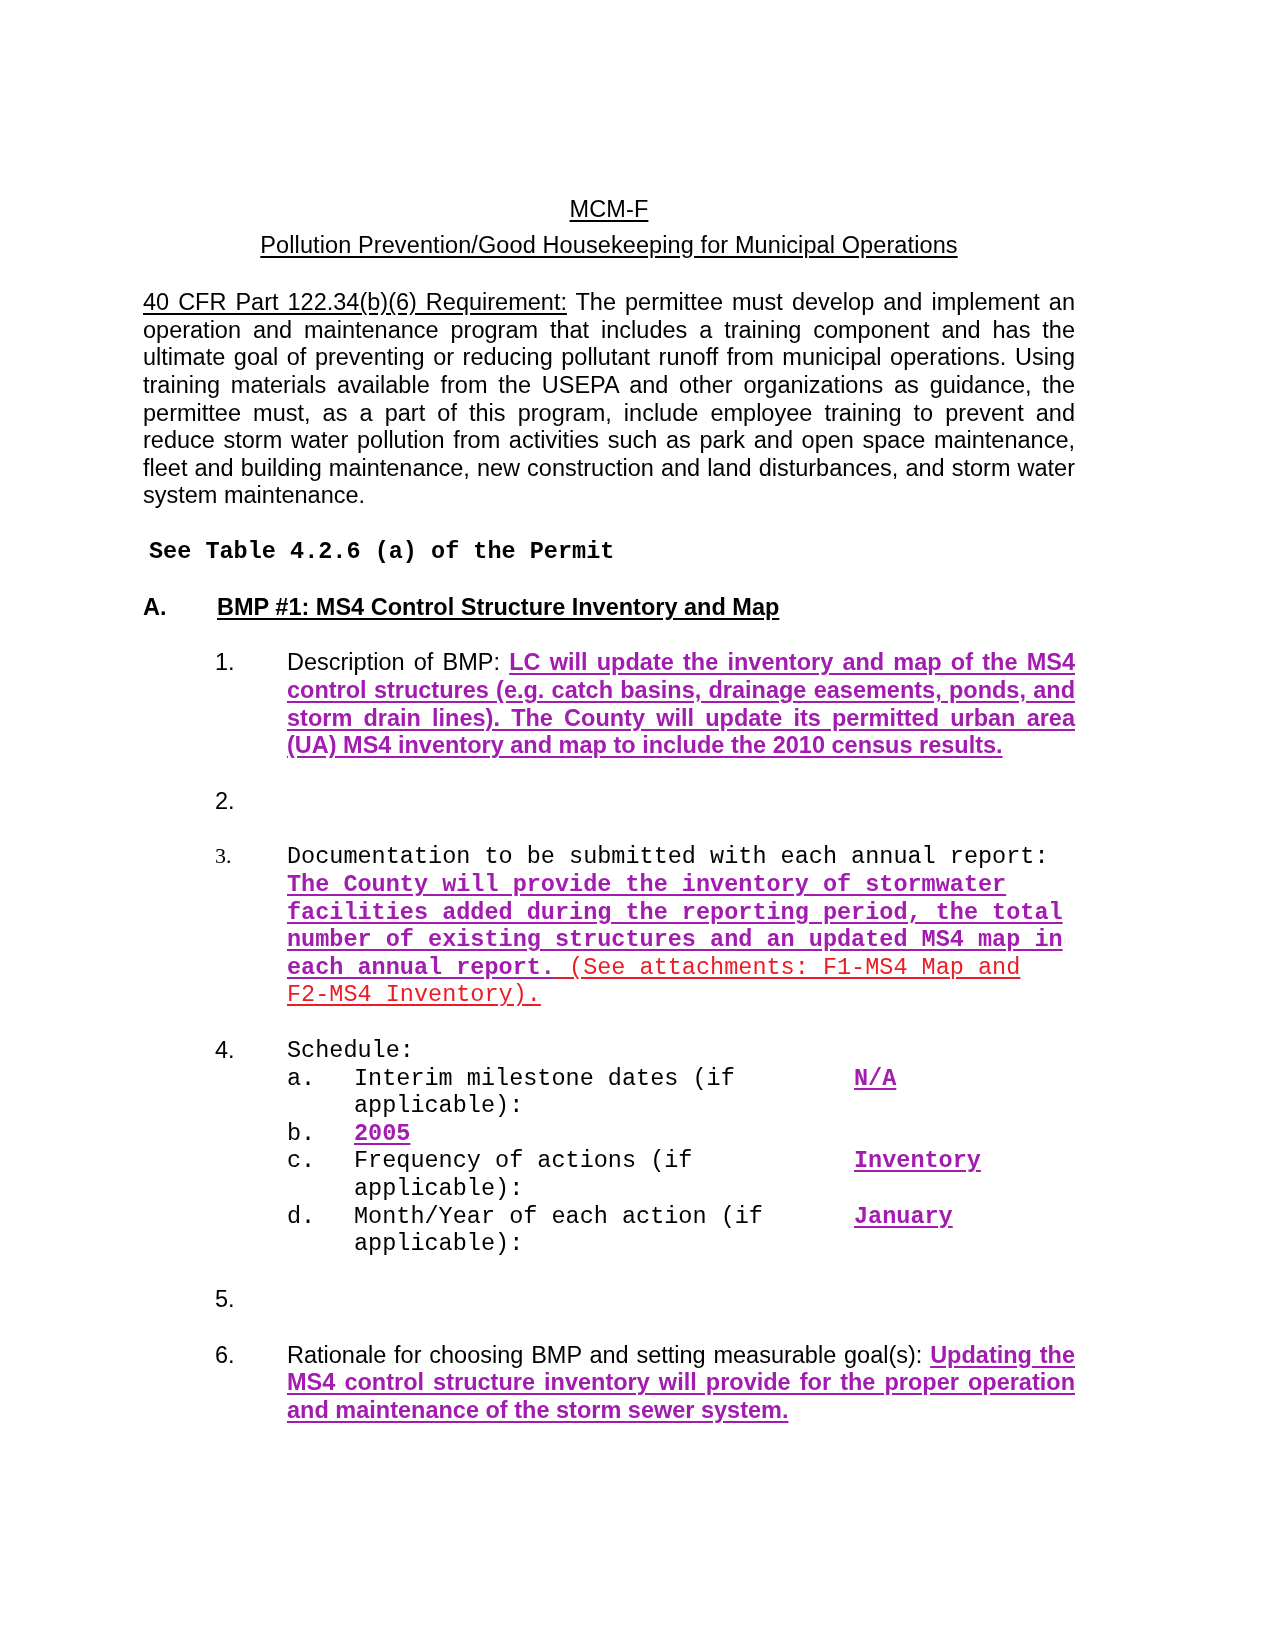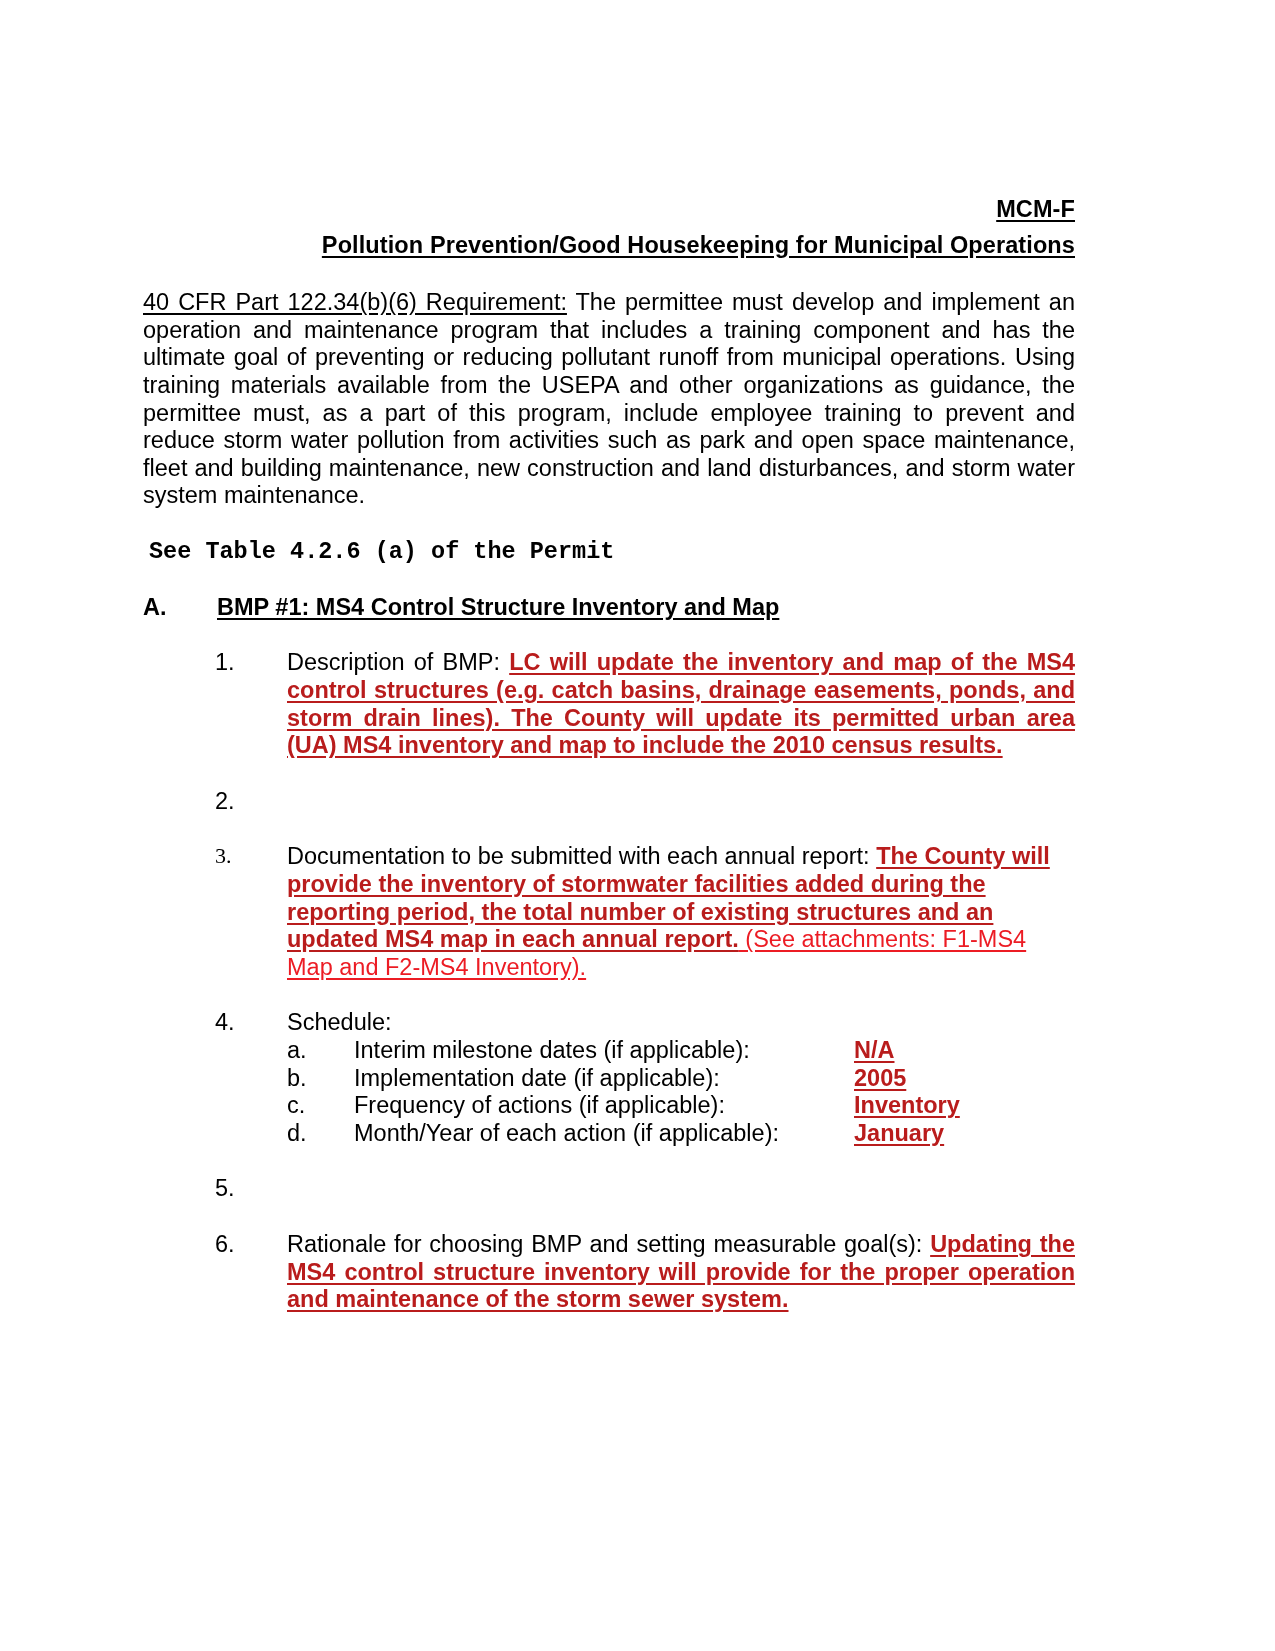--- a/index.html
+++ b/index.html
@@ -23,39 +23,38 @@
   }
   .doc {
     width: 932px;
     font-size: 23.5px;
     line-height: 1.175;
   }
 
   
   .title-block { text-align: center; margin: 0 0 30px 0; }
   .title-line {
-    font-weight: bold;
+    font-weight: normal;
     display: block;
     letter-spacing: 0.1px;
-    text-align: right;
   }
   .title-line .u { text-decoration: underline; text-underline-offset: 2.5px; }
   .title-main { font-size: 23.5px; }
   .title-sub  { font-size: 23.5px; margin-top: 8px; }
 
   
   p.body-par {
     margin: 0 0 28px 0;
     text-align: justify;
     text-justify: inter-word;
     line-height: 1.175;
   }
   .u { text-decoration: underline; text-underline-offset: 2.5px; }
   .b { font-weight: bold; }
-  .blue { color: #b91c1c; }
+  .blue { color: #a21caf; }
   .red  { color: #ec1c24; }
 
   .see-table {
     font-weight: bold;
     margin: 0 0 28px 6px;
     font-family: Liberation Mono, monospace;
   }
 
   
   .section-head {
@@ -77,21 +76,21 @@
   .num-marker {
     flex: 0 0 72px;
     width: 72px;
   }
   .num-marker.serif { font-family: "Liberation Serif", serif; font-size: 22px; }
   .num-body {
     flex: 1 1 auto;
     text-align: justify;
     text-justify: inter-word;
   }
-  .num-body.left { text-align: left; }
+  .num-body.left { text-align: left; font-family: Liberation Mono, monospace; }
 
   
   .sched-list { margin: 0; padding: 0; }
   .sched-row {
     display: flex;
     align-items: baseline;
     line-height: 1.175;
   }
   .sched-letter { flex: 0 0 67px; width: 67px; }
   .sched-label  { flex: 0 0 500px; width: 500px; }
@@ -138,21 +137,20 @@
         <span class="num-body left">
           <span>Schedule:</span>
           <div class="sched-list">
             <div class="sched-row">
               <span class="sched-letter">a.</span>
               <span class="sched-label">Interim milestone dates (if applicable):</span>
               <span class="sched-value b u blue">N/A</span>
             </div>
             <div class="sched-row">
               <span class="sched-letter">b.</span>
-              <span class="sched-label">Implementation date (if applicable):</span>
               <span class="sched-value b u blue">2005</span>
             </div>
             <div class="sched-row">
               <span class="sched-letter">c.</span>
               <span class="sched-label">Frequency of actions (if applicable):</span>
               <span class="sched-value b u blue">Inventory</span>
             </div>
             <div class="sched-row">
               <span class="sched-letter">d.</span>
               <span class="sched-label">Month/Year of each action (if applicable):</span>

